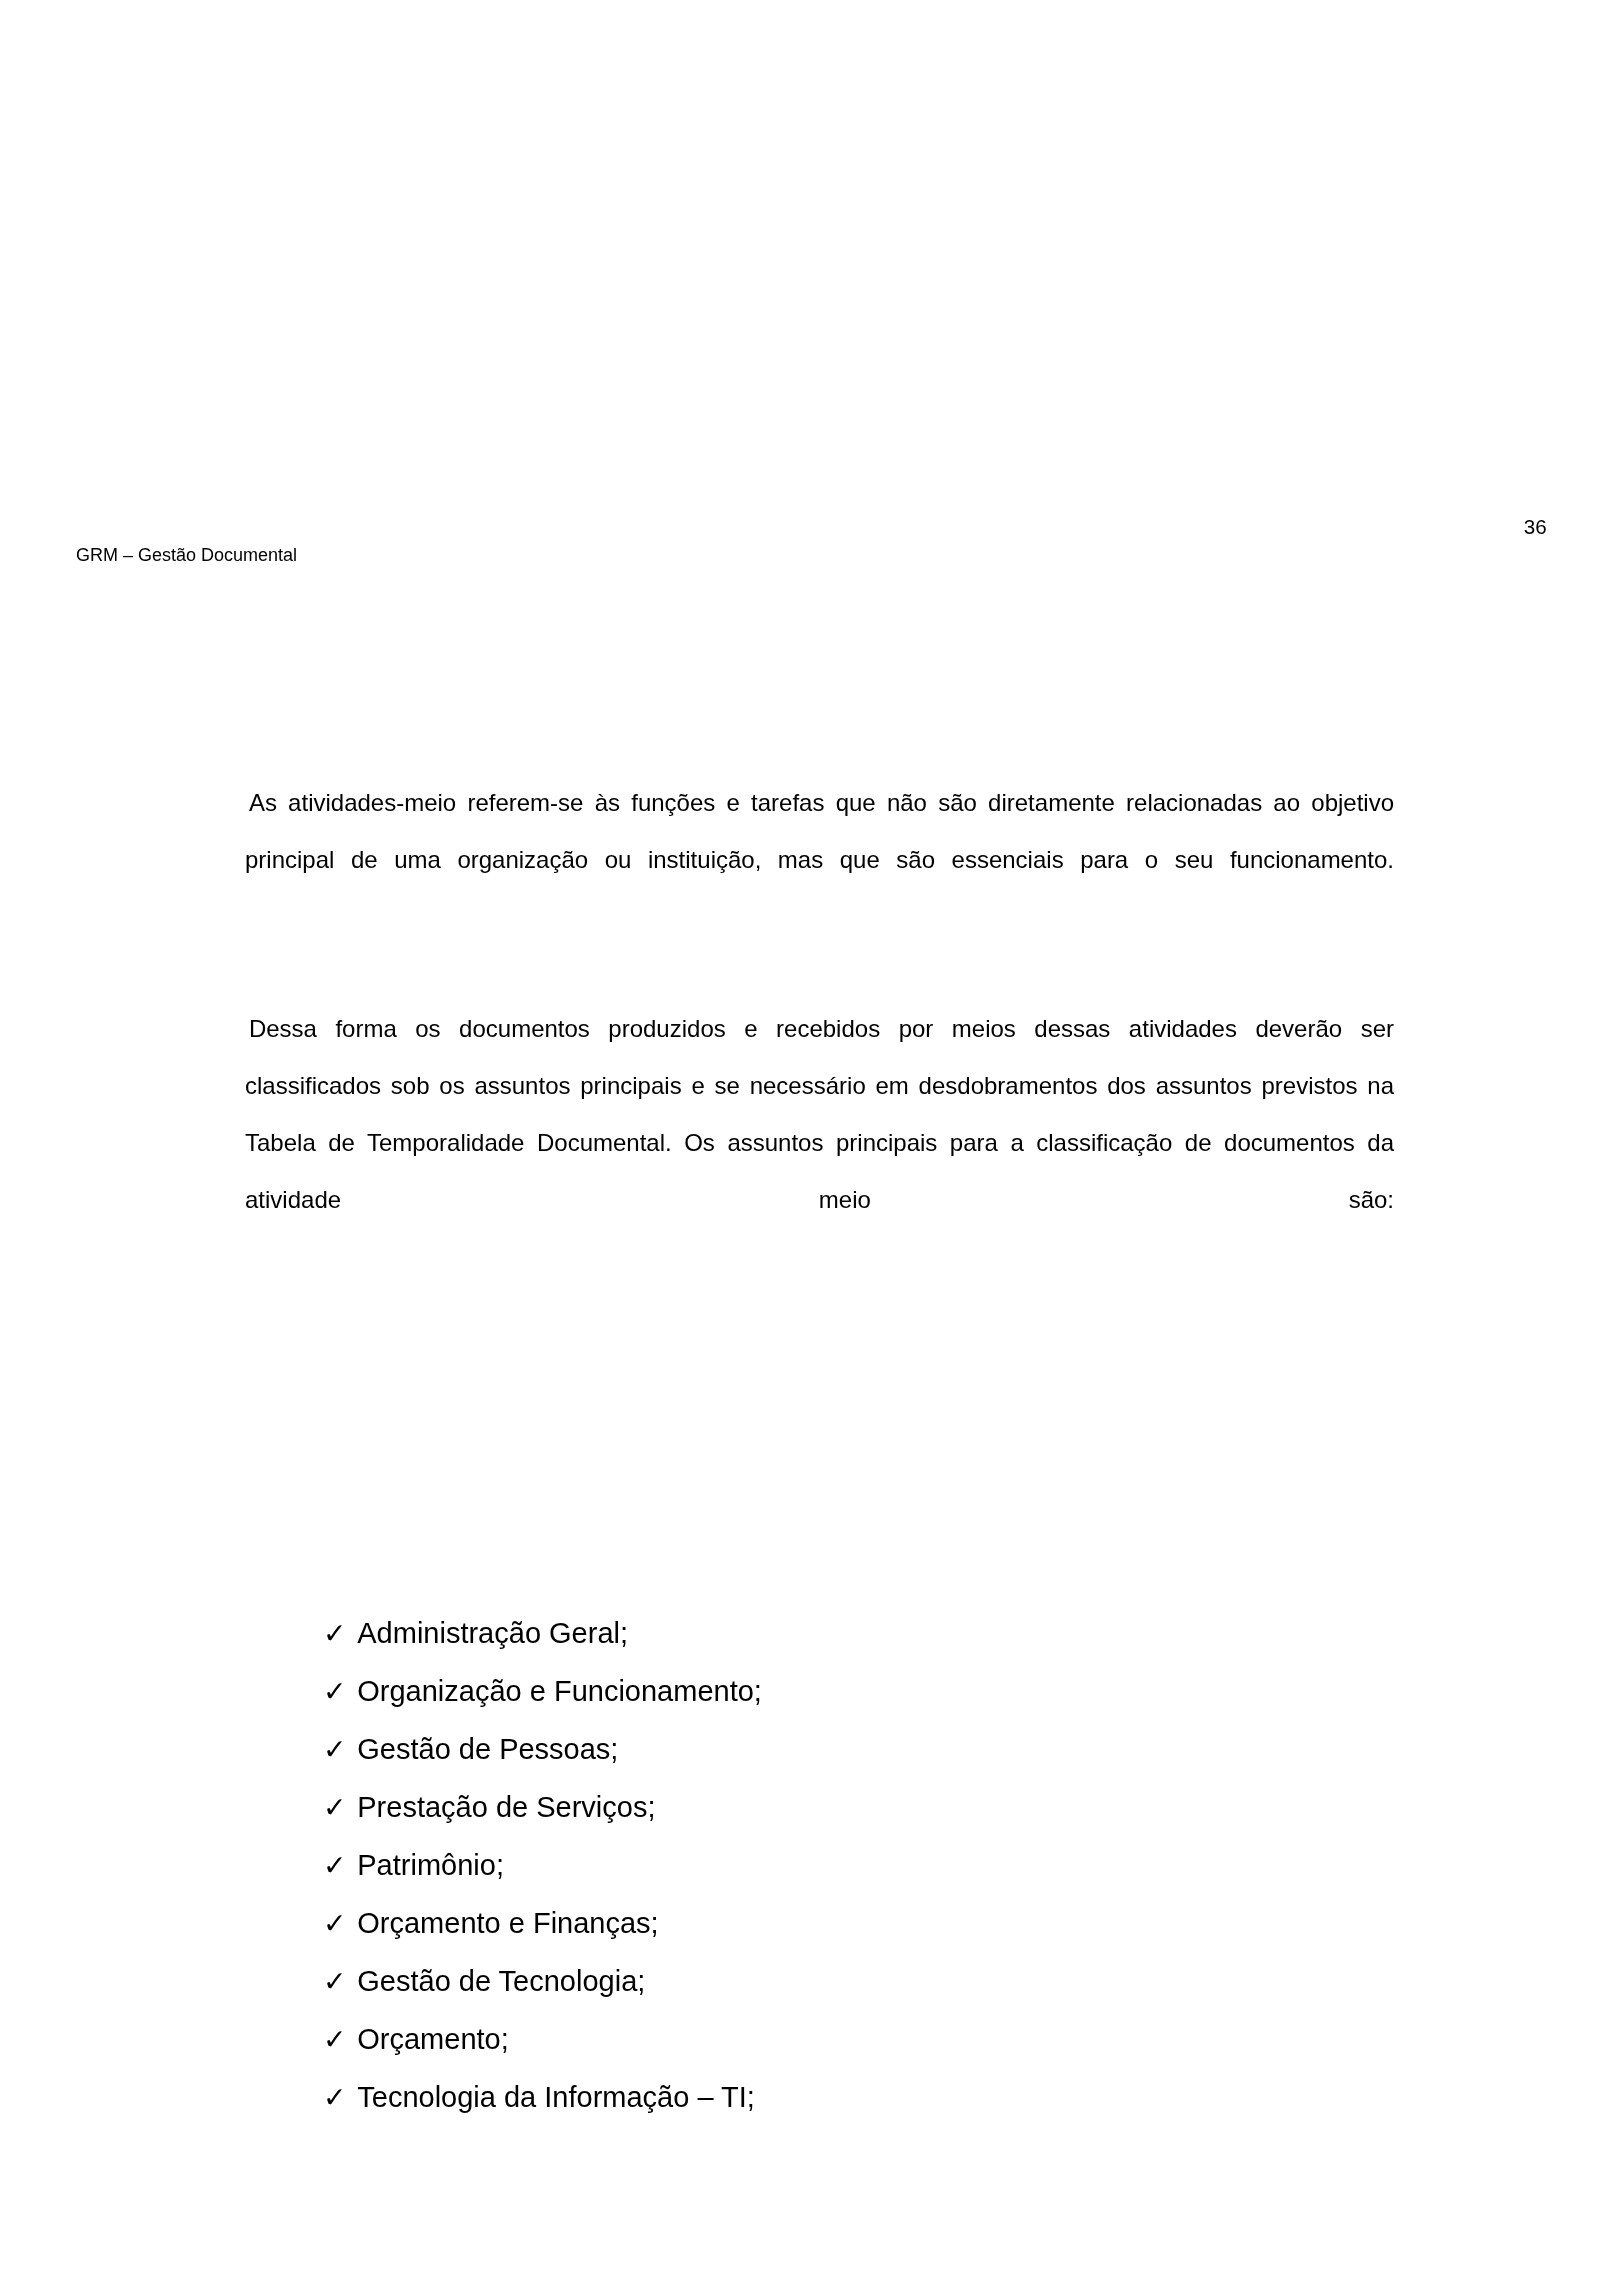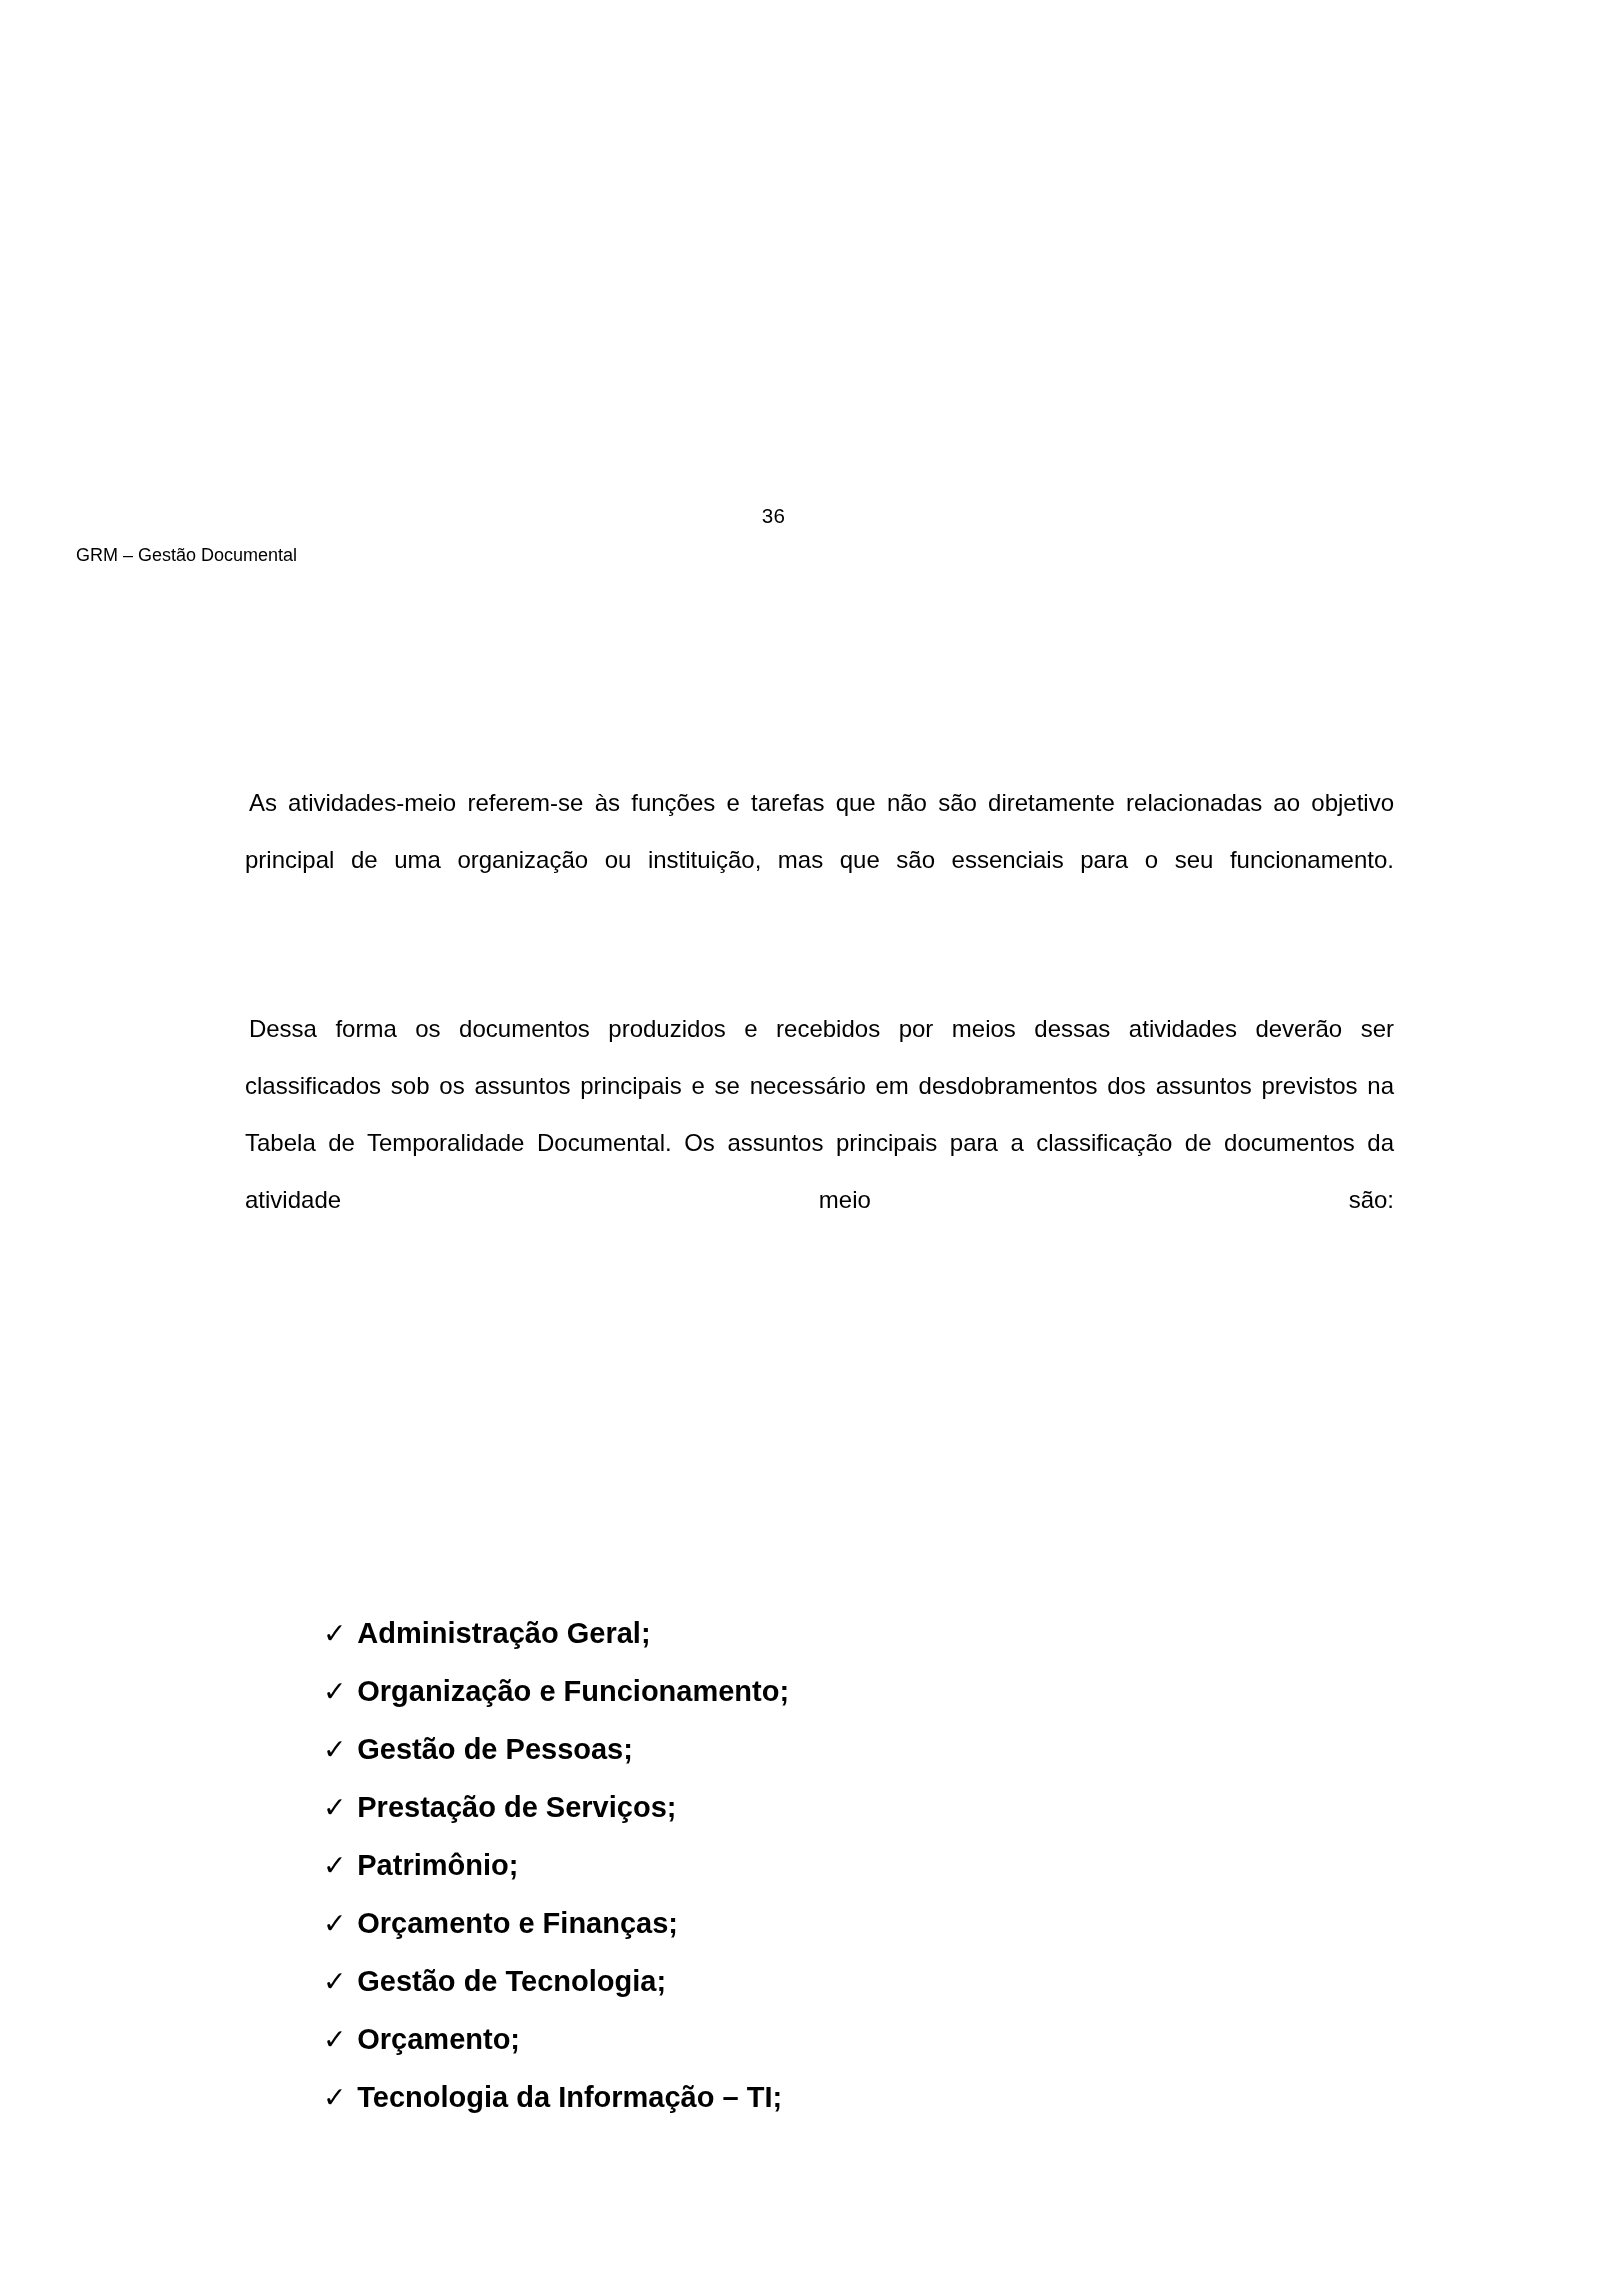--- a/index.html
+++ b/index.html
@@ -18,24 +18,24 @@
     width: 1623px;
     height: 2293px;
     background: #ffffff;
     overflow: hidden;
     box-sizing: border-box;
   }
 
   
   .page-number {
     position: absolute;
-    top: 504px;
+    top: 515px;
     left: 0;
     width: 1547px;
-    text-align: center;
+    text-align: right;
     font-size: 20.6px;
     line-height: 1.2;
     color: #000000;
     letter-spacing: 0.2px;
   }
 
   .running-head {
     position: absolute;
     top: 545px;
     left: 76px;
@@ -85,21 +85,20 @@
     padding: 0;
     list-style: none;
   }
 
   .check-item {
     font-size: 29px;
     line-height: 58px;
     color: #000000;
     white-space: nowrap;
     display: block;
-    font-weight: bold;
   }
 
   .check-icon {
     display: inline-block;
     font-size: 28px;
     line-height: 1;
     margin-right: 10.8px;
     vertical-align: baseline;
     font-family: "DejaVu Sans", sans-serif;
   }

